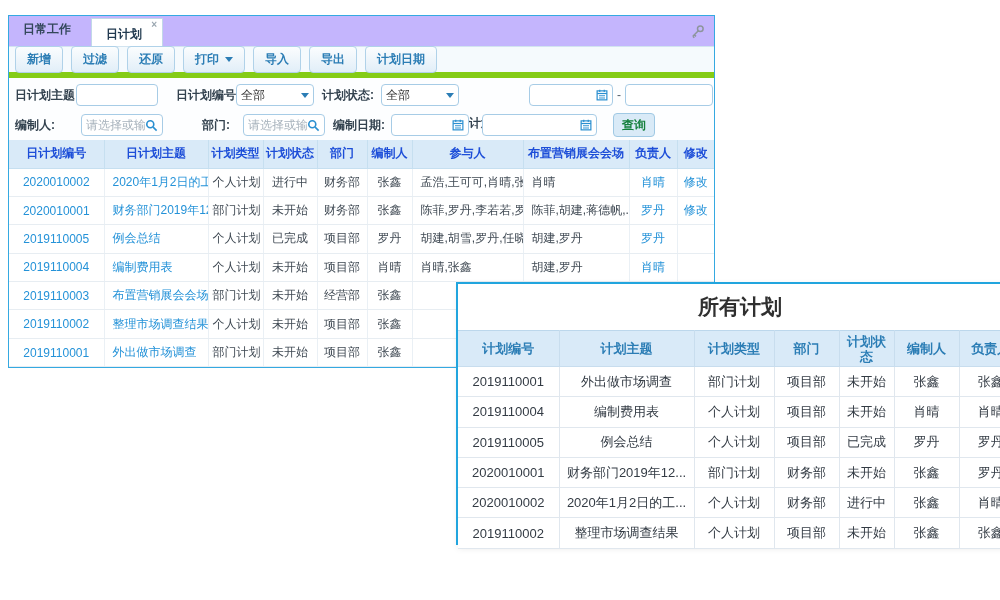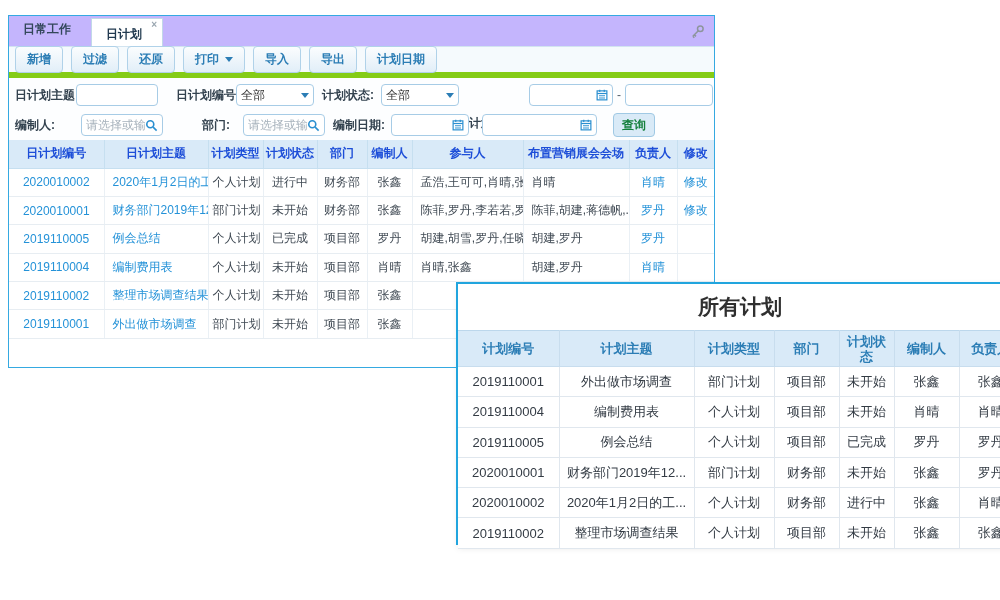--- a/index.html
+++ b/index.html
@@ -253,20 +253,32 @@
             <td>个人计划</td>
             <td>未开始</td>
             <td>项目部</td>
             <td>肖晴</td>
             <td class="left">肖晴,张鑫</td>
             <td class="left">胡建,罗丹</td>
             <td class="link">肖晴</td>
             <td></td>
           </tr>
           <tr>
+            <td class="link">2019110003</td>
+            <td class="left link">布置营销展会会场</td>
+            <td>部门计划</td>
+            <td>未开始</td>
+            <td>经营部</td>
+            <td>张鑫</td>
+            <td class="left"></td>
+            <td class="left"></td>
+            <td></td>
+            <td></td>
+          </tr>
+          <tr>
             <td class="link">2019110002</td>
             <td class="left link">整理市场调查结果</td>
             <td>个人计划</td>
             <td>未开始</td>
             <td>项目部</td>
             <td>张鑫</td>
             <td class="left"></td>
             <td class="left"></td>
             <td></td>
             <td></td>

